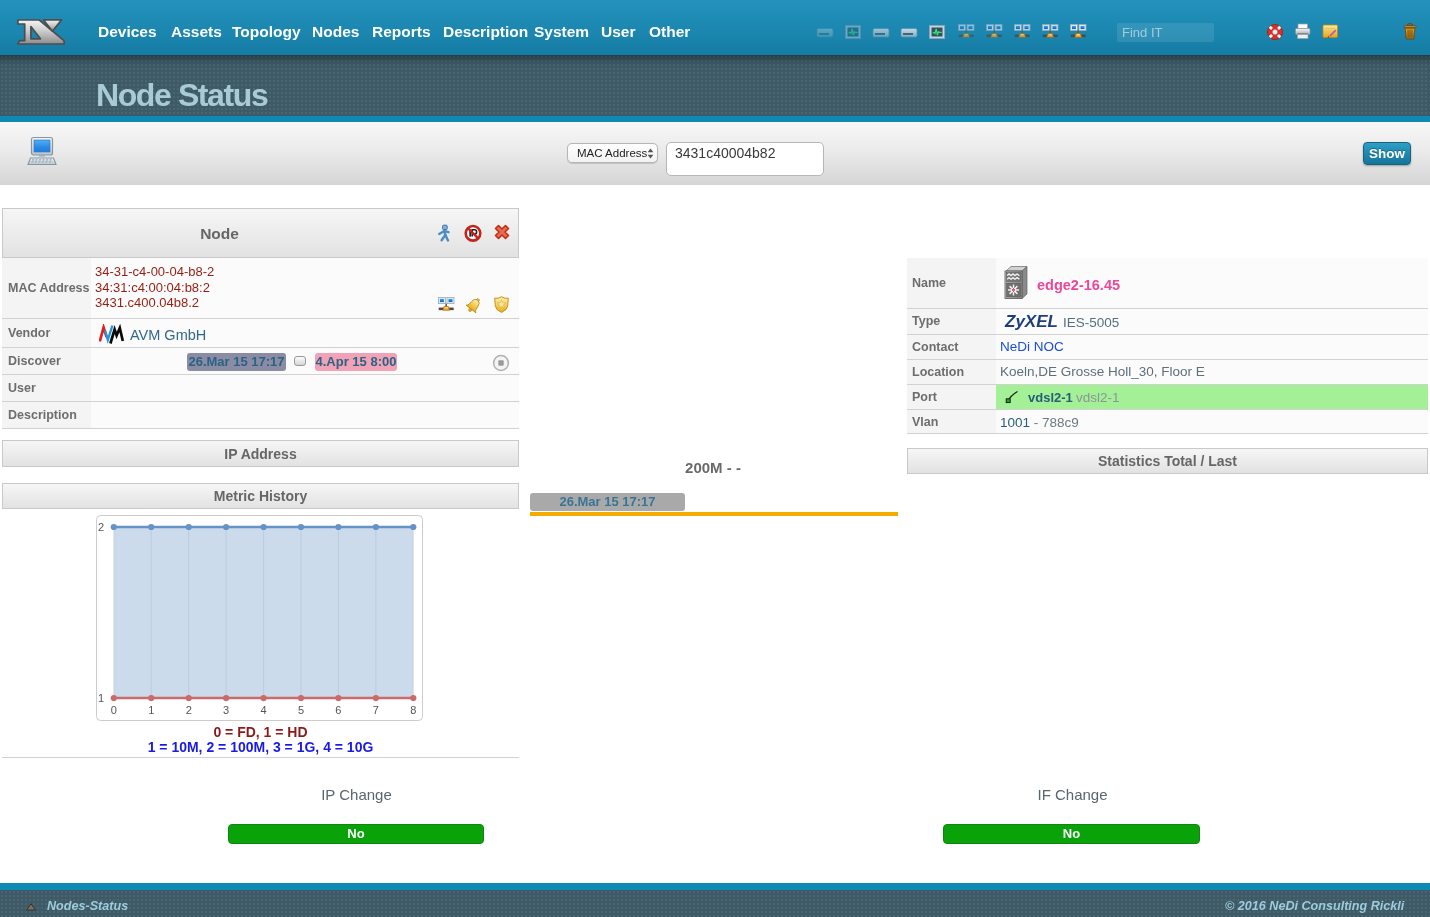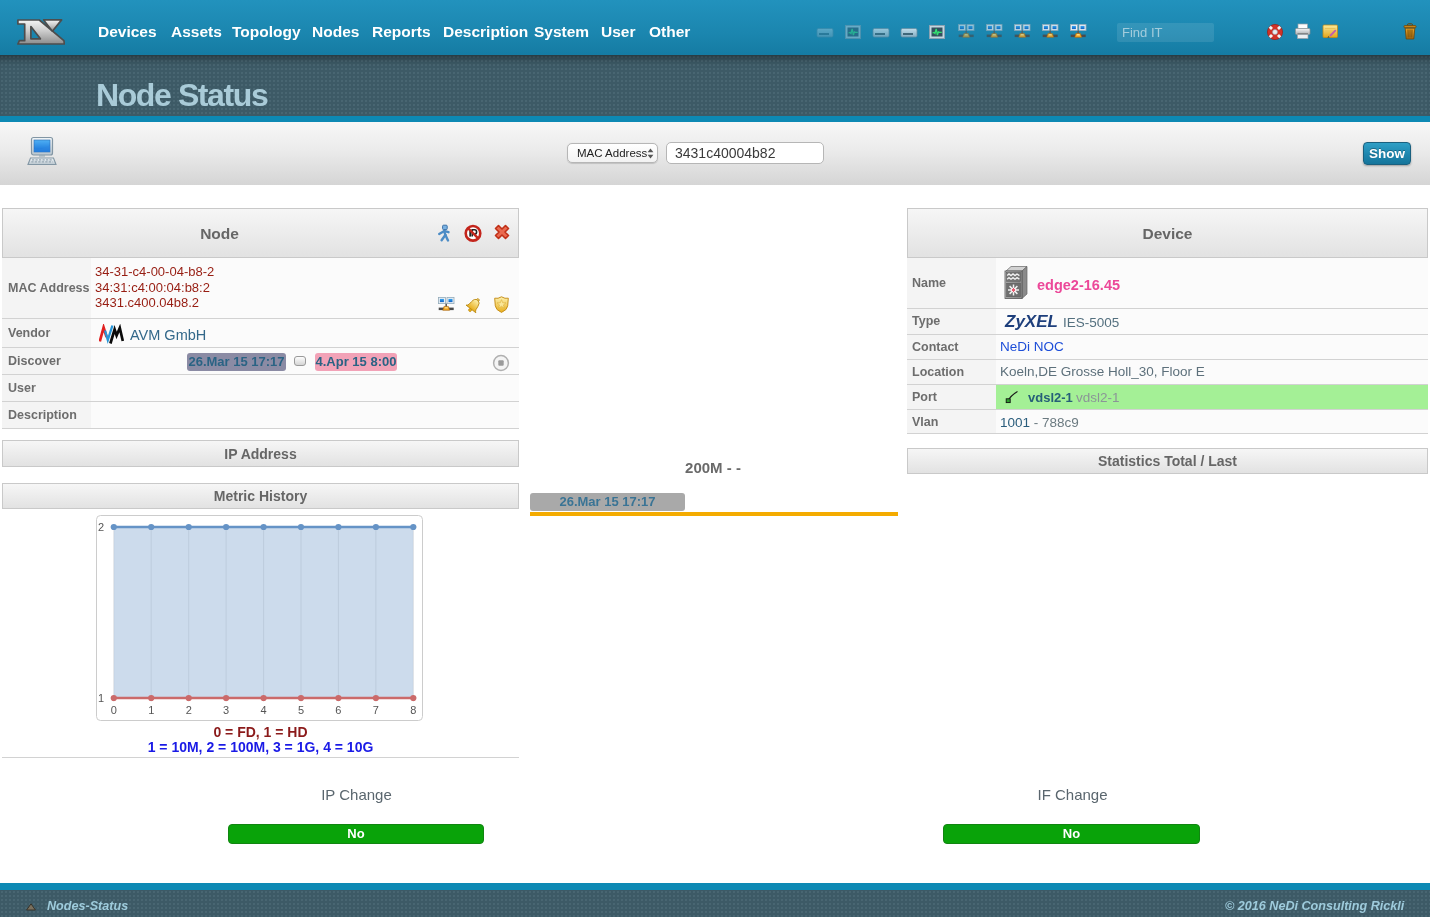--- a/index.html
+++ b/index.html
@@ -23,21 +23,21 @@
   color:#a9cbd8; letter-spacing:-1.4px; }
 #bluestrip1 { position:absolute; left:0; top:116px; width:1430px; height:6px; background:#0d89b4; }
 
 
 #toolbar { position:absolute; left:0; top:122px; width:1430px; height:63px;
   background:linear-gradient(180deg,#f7f7f7 0%,#ebebeb 45%,#d5d5d5 100%); }
 #selbox { position:absolute; left:567px; top:143px; width:91px; height:20px;
   background:linear-gradient(180deg,#ffffff,#f2f2f2); border:1px solid #b6b6b6;
   border-radius:5px; font-size:11.5px; color:#222; line-height:19px; padding-left:9px;
   white-space:nowrap; box-shadow:0 0.5px 1px rgba(0,0,0,0.15); }
-#inpbox { position:absolute; left:666px; top:142px; width:158px; height:22px;
+#inpbox { position:absolute; left:666px; top:142px; width:158px; height:34px;
   background:#fff; border:1px solid #b6b6b6; border-radius:5px;
   font-size:14px; color:#3a3a3a; line-height:20px; padding-left:8px; }
 #showbtn { position:absolute; left:1363px; top:142px; width:48px; height:23px;
   background:linear-gradient(180deg,#2f9fc6 0%,#1e86ae 55%,#15759b 100%);
   border:1px solid #1a607f; border-radius:4px; color:#fff; font-weight:bold;
   font-size:13.5px; text-align:center; line-height:21px;
   text-shadow:0 -1px 0 rgba(0,0,0,0.3); box-shadow:0 1px 2px rgba(0,0,0,0.3); }
 
 
 .hbar { position:absolute; background:linear-gradient(180deg,#f6f6f6 0%,#ebebeb 55%,#e2e2e2 100%);
@@ -168,21 +168,20 @@
     </g>
   </svg>
   <div class="abs" style="left:2px; top:724px; width:517px; text-align:center; font-weight:bold; font-size:14px; color:#8b1a1a;">0 = FD, 1 = HD</div>
   <div class="abs" style="left:2px; top:739px; width:517px; text-align:center; font-weight:bold; font-size:14px; color:#1a1ae6;">1 = 10M, 2 = 100M, 3 = 1G, 4 = 10G</div>
 
   <div class="abs" style="left:529px; top:459px; width:368px; text-align:center; font-weight:bold; font-size:15px; color:#6a6a6a;">200M - -</div>
   <div class="abs" style="left:530px; top:493px; width:155px; height:18px; background:#a9a9a9; border-radius:3px;
     color:#3a7495; font-weight:bold; font-size:13px; text-align:center; line-height:18px; white-space:nowrap;">26.Mar 15 17:17</div>
   <div class="abs" style="left:530px; top:512px; width:368px; height:4px; background:#f4ab00;"></div>
 
-  <div class="hbar" style="left:907px; top:208px; width:521px; height:50px; font-size:15.5px; line-height:49px;">Device</div>
   <div class="lblbg" style="left:907px; top:258px; width:89px; height:175px;"></div>
   <div class="valbg" style="left:996px; top:258px; width:432px; height:175px;"></div>
   <div class="abs" style="left:907px; top:308px; width:521px; height:1px; background:#d2d2d2;"></div>
   <div class="abs" style="left:907px; top:334px; width:521px; height:1px; background:#d2d2d2;"></div>
   <div class="abs" style="left:907px; top:359px; width:521px; height:1px; background:#d2d2d2;"></div>
   <div class="abs" style="left:907px; top:384px; width:521px; height:1px; background:#d2d2d2;"></div>
   <div class="abs" style="left:996px; top:385px; width:432px; height:24px; background:#a4f096;"></div>
   <div class="abs" style="left:907px; top:409px; width:521px; height:1px; background:#d2d2d2;"></div>
   <div class="abs" style="left:907px; top:433px; width:521px; height:1px; background:#d2d2d2;"></div>
 

